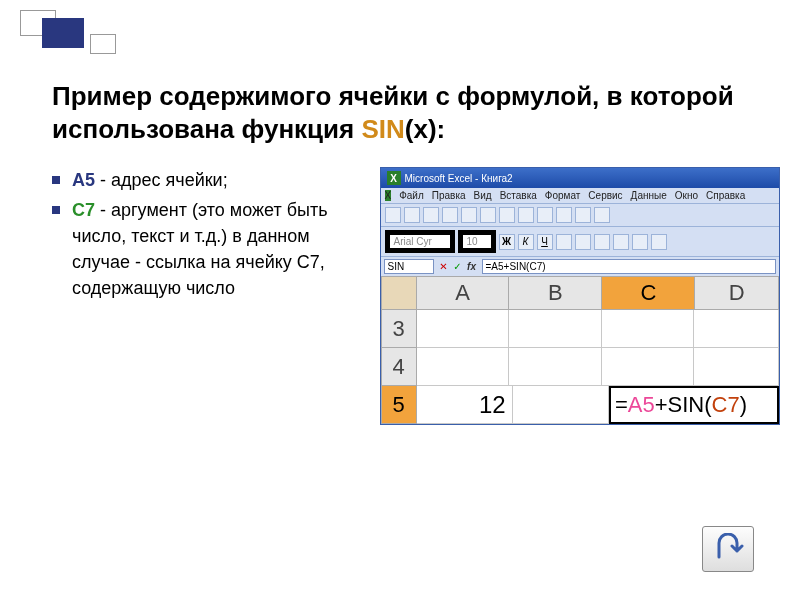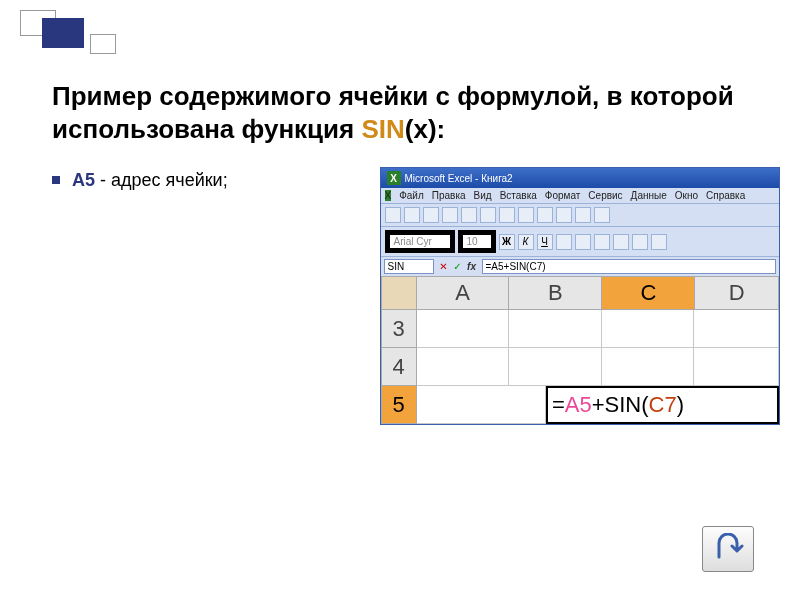--- a/index.html
+++ b/index.html
@@ -82,20 +82,23 @@
   <h2>
     <span>Пример содержимого ячейки с формулой, в которой использована функция </span><span class="sin-fn">SIN</span><span class="sin-arg">(x):</span>
   </h2>
 
   <div class="content-row">
 
     <ul>
       <li>
         <span class="b-a5">А5</span><span> - адрес ячейки;</span>
       </li>
+      <li>
+        <span class="b-c7">С7</span><span> - аргумент (это может быть число, текст и т.д.) в данном случае - ссылка на ячейку С7, содержащую число</span>
+      </li>
     </ul>
 
     <div class="excel">
       <div class="titlebar">
         <span class="x-icon">X</span>
         <span>Microsoft Excel - Книга2</span>
       </div>
       <div class="menubar">
         <span class="x-icon" style="background:#2a7f2a;">X</span>
         <span class="mi">
@@ -181,20 +184,21 @@
         </div>
         <div class="gridrow">
           <div class="rowhead">4</div>
           <div class="cell"></div>
           <div class="cell"></div>
           <div class="cell"></div>
           <div class="cell smallend"></div>
         </div>
         <div class="gridrow">
           <div class="rowhead active">5</div>
+          <div class="cell">12</div>
           <div class="cell"></div>
           <div class="cell editing merged">
             <span>=</span>
               <span class="fx-a5">A5</span>
               <span class="fx-plus">+</span>
               <span class="fx-sin">SIN</span>
               <span class="fx-par">(</span>
               <span class="fx-c7">C7</span>
               <span class="fx-par">)</span>
           </div>

